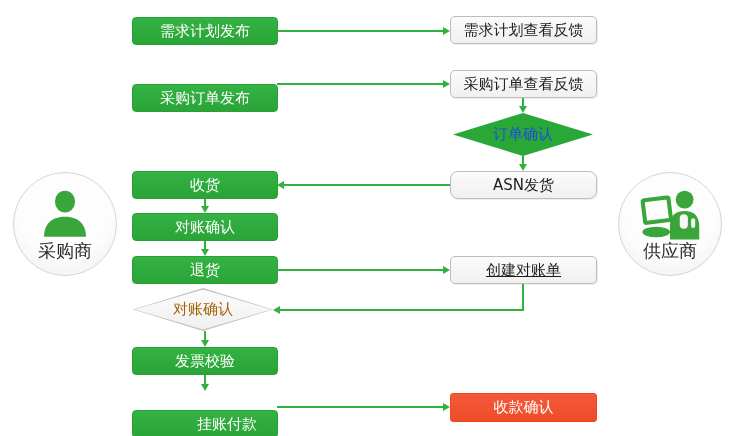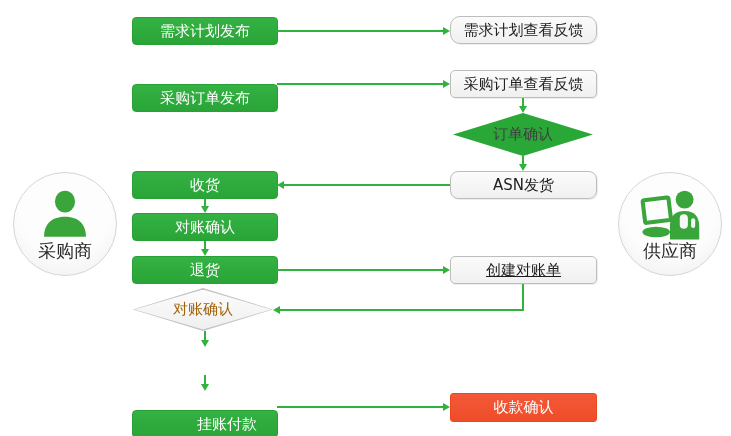--- a/index.html
+++ b/index.html
@@ -33,21 +33,21 @@
   .diamond .shape,.diamond .inner{
     position:absolute;clip-path:polygon(50% 0,100% 50%,50% 100%,0 50%);
   }
   .diamond .shape{inset:0;}
   .diamond .inner{inset:1.5px;}
   .diamond .dlbl{
     position:absolute;inset:0;display:flex;align-items:center;justify-content:center;
     font-size:15px;line-height:1;white-space:nowrap;
   }
   .d-green .shape{background:#2aa837;}
-  .d-green .dlbl{color:#404040;}
+  .d-green .dlbl{color:#1d4ed8;}
   .d-light .shape{background:#c2c2c2;}
   .d-light .inner{background:linear-gradient(#fcfcfc,#efefef);}
   .d-light .dlbl{color:#a16207;}
   
   .hline{position:absolute;height:2px;background:#2fb33c;}
   .vline{position:absolute;width:2px;background:#2fb33c;}
   .ah{position:absolute;width:0;height:0;}
   .ah-right{border-top:4px solid transparent;border-bottom:4px solid transparent;border-left:7px solid #2fb33c;}
   .ah-left {border-top:4px solid transparent;border-bottom:4px solid transparent;border-right:7px solid #2fb33c;}
   .ah-down {border-left:4px solid transparent;border-right:4px solid transparent;border-top:7px solid #2fb33c;}
@@ -90,23 +90,24 @@
       </svg>
     </span>
     <span class="alabel">供应商</span>
   </div>
 
   <div class="node gbox" style="left:132px;top:17px;width:146px;height:28px;">需求计划发布</div>
   <div class="node gbox" style="left:132px;top:70px;width:146px;height:28px;margin-top:14px;">采购订单发布</div>
   <div class="node gbox" style="left:132px;top:171px;width:146px;height:28px;">收货</div>
   <div class="node gbox" style="left:132px;top:213px;width:146px;height:28px;">对账确认</div>
   <div class="node gbox" style="left:132px;top:256px;width:146px;height:28px;">退货</div>
+  <div class="node gbox" style="left:132px;top:347px;width:146px;height:28px;">发票校验</div>
   <div class="node gbox" style="left:132px;top:410px;width:146px;height:28px;padding-left:44px;">挂账付款</div>
 
-  <div class="node wbox" style="left:450px;top:16px;width:147px;height:28px;border-radius:10px;">需求计划查看反馈</div>
+  <div class="node wbox" style="left:450px;top:16px;width:147px;height:28px;">需求计划查看反馈</div>
   <div class="node wbox" style="left:450px;top:70px;width:147px;height:28px;">采购订单查看反馈</div>
   <div class="node wbox" style="left:450px;top:171px;width:147px;height:28px;border-radius:8px;">ASN发货</div>
   <div class="node wbox" style="left:450px;top:256px;width:147px;height:28px;text-decoration:underline;">创建对账单</div>
   <div class="node rbox" style="left:450px;top:393px;width:147px;height:29px;">收款确认</div>
 
   <div class="diamond d-green" style="left:453px;top:113px;width:140px;height:43px;">
     <div class="shape"></div>
     <div class="dlbl">订单确认</div>
   </div>
   <div class="diamond d-light" style="left:133px;top:288px;width:140px;height:43px;">

